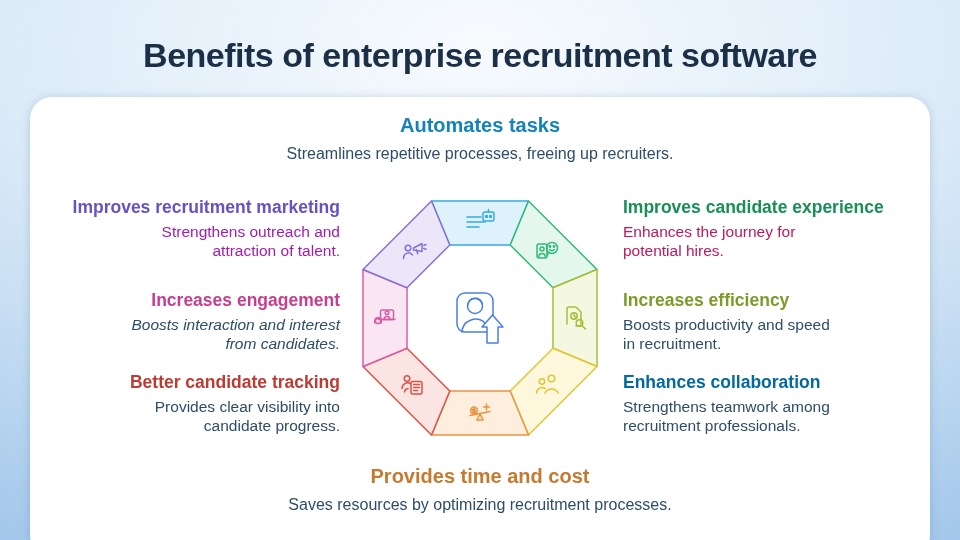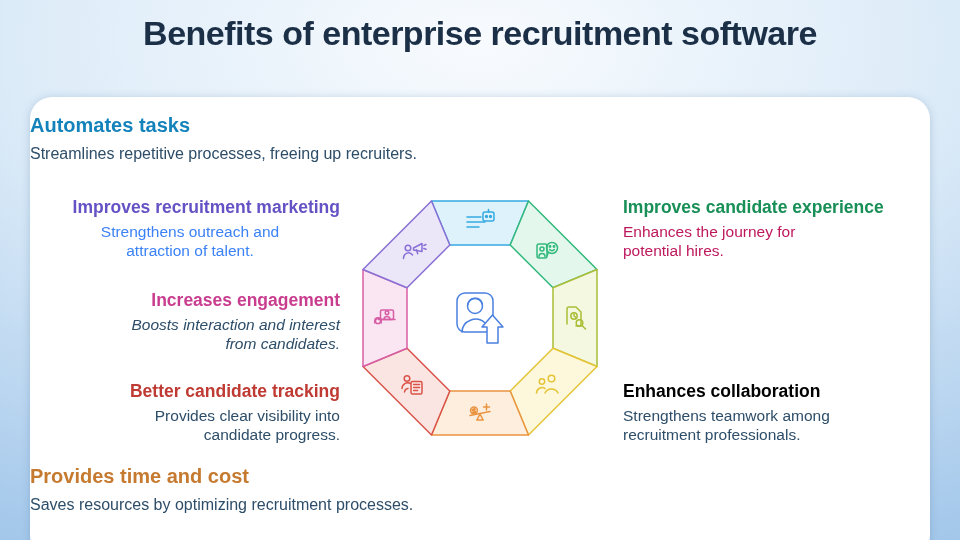--- a/index.html
+++ b/index.html
@@ -2,78 +2,83 @@
 <html><head>
 <meta charset="utf-8">
 <style>
   html,body { margin:0; padding:0; }
   body {
     width:960px; height:540px; overflow:hidden; position:relative;
     font-family:"Liberation Sans", sans-serif;
     background: radial-gradient(130% 130% at 50% 8%, #f8fbfe 0%, #dcebf8 38%, #a9cbec 75%, #8cbae3 100%);
   }
   .page-title {
-    position:absolute; left:0; top:14px; width:100%;
+    position:absolute; left:0; top:36px; width:100%;
     text-align:center; font-size:34px; font-weight:700; letter-spacing:-0.5px;
     margin:0;
   }
   .card {
     position:absolute; left:30px; top:97px; width:900px; height:460px;
     background:#ffffff; border-radius:22px;
     box-shadow:0 1px 8px rgba(80,120,160,0.30);
   }
   .benefit-title { font-weight:700; margin:0; }
   .benefit-desc  { margin:5px 0 0 0; white-space:pre-line; line-height:1.22; }
-  .center-block  { position:absolute; left:0; width:100%; }
+  .center-block  { position:absolute; left:0; width:100%; text-align:center; }
   .center-block .benefit-title { font-size:20px; }
   .center-block .benefit-desc  { font-size:16px; margin-top:7px; }
   .side-item { position:absolute; width:300px; }
   .side-item .benefit-title { font-size:17.5px; }
   .side-item .benefit-desc  { font-size:15.5px; }
   .left-col  { right:590px; text-align:right; }
   .right-col { left:593px;  text-align:left;  }
-  .row1 { top:100px; } .row2 { top:193px; } .row3 { top:284px; }
+  .row1 { top:100px; } .row2 { top:193px; } .row3 { top:275px; }
   .octagon-svg { position:absolute; left:310px; top:81px; }
   svg * { vector-effect:non-scaling-stroke; }
 </style>
 </head>
 <body>
 
 <h1 class="page-title" style="color: rgb(27, 47, 71);">Benefits of enterprise recruitment software</h1>
 
 <div class="card">
 
   <div class="center-block" style="top:17px;">
     <p class="benefit-title" style="color: rgb(21, 131, 187);">Automates tasks</p>
     <p class="benefit-desc" style="color: rgb(45, 77, 104);">Streamlines repetitive processes, freeing up recruiters.</p>
   </div>
 
   <div class="side-item left-col row1">
     <p class="benefit-title" style="color: rgb(101, 82, 196);">Improves recruitment marketing</p>
-    <p class="benefit-desc" style="color: #3b82f6; text-align: center;">Strengthens outreach and
+    <p class="benefit-desc" style="color: #a21caf;">Strengthens outreach and
 attraction of talent.</p>
   </div>
   <div class="side-item left-col row2">
     <p class="benefit-title" style="color: rgb(201, 61, 143);">Increases engagement</p>
     <p class="benefit-desc" style="color: rgb(45, 77, 104); font-style: italic;">Boosts interaction and interest
 from candidates.</p>
   </div>
   <div class="side-item left-col row3">
     <p class="benefit-title" style="color: rgb(191, 58, 51);">Better candidate tracking</p>
     <p class="benefit-desc" style="color: rgb(45, 77, 104);">Provides clear visibility into
 candidate progress.</p>
   </div>
 
   <div class="side-item right-col row1">
     <p class="benefit-title" style="color: rgb(23, 143, 86);">Improves candidate experience</p>
     <p class="benefit-desc" style="color: #be185d;">Enhances the journey for
 potential hires.</p>
   </div>
+  <div class="side-item right-col row2">
+    <p class="benefit-title" style="color: rgb(125, 155, 42);">Increases efficiency</p>
+    <p class="benefit-desc" style="color: rgb(45, 77, 104);">Boosts productivity and speed
+in recruitment.</p>
+  </div>
   <div class="side-item right-col row3">
-    <p class="benefit-title" style="color: #000000;">Enhances collaboration</p>
+    <p class="benefit-title" style="color: #0369a1;">Enhances collaboration</p>
     <p class="benefit-desc" style="color: rgb(45, 77, 104);">Strengthens teamwork among
 recruitment professionals.</p>
   </div>
 
   <div class="center-block" style="top:368px;">
     <p class="benefit-title" style="color: rgb(197, 122, 47);">Provides time and cost</p>
     <p class="benefit-desc" style="color: rgb(45, 77, 104);">Saves resources by optimizing recruitment processes.</p>
   </div>
 
   <svg class="octagon-svg" width="280" height="280" viewBox="0 0 280 280" fill="none" stroke-width="1.5" stroke-linecap="round" stroke-linejoin="round">

